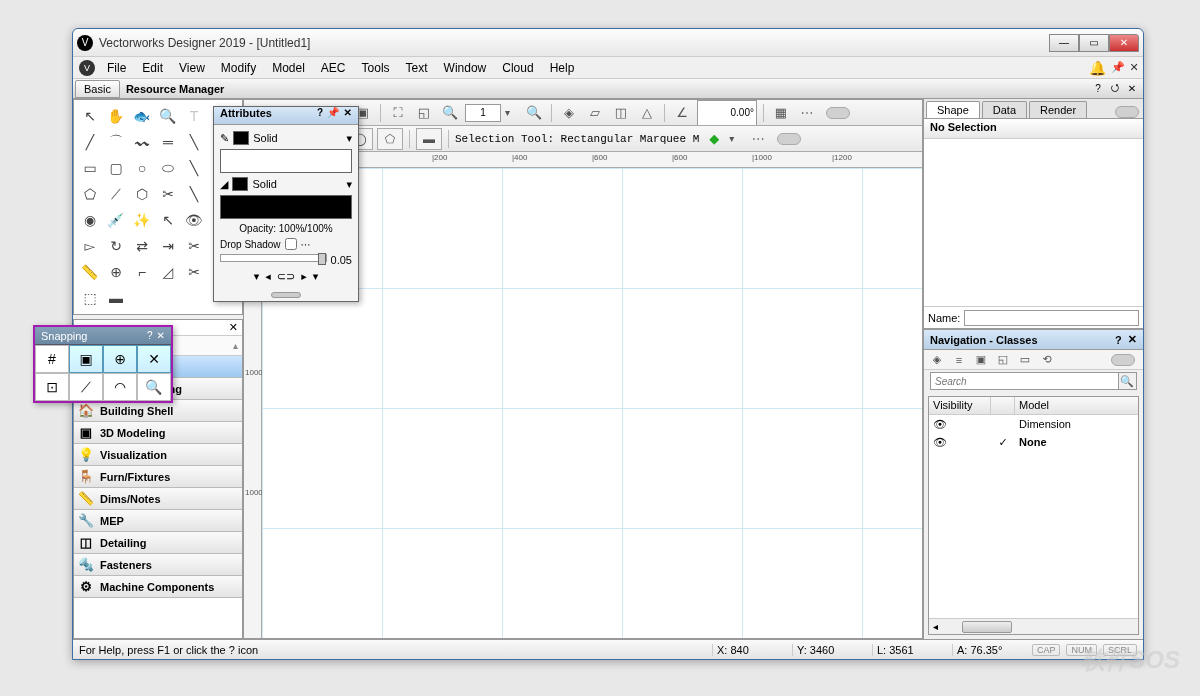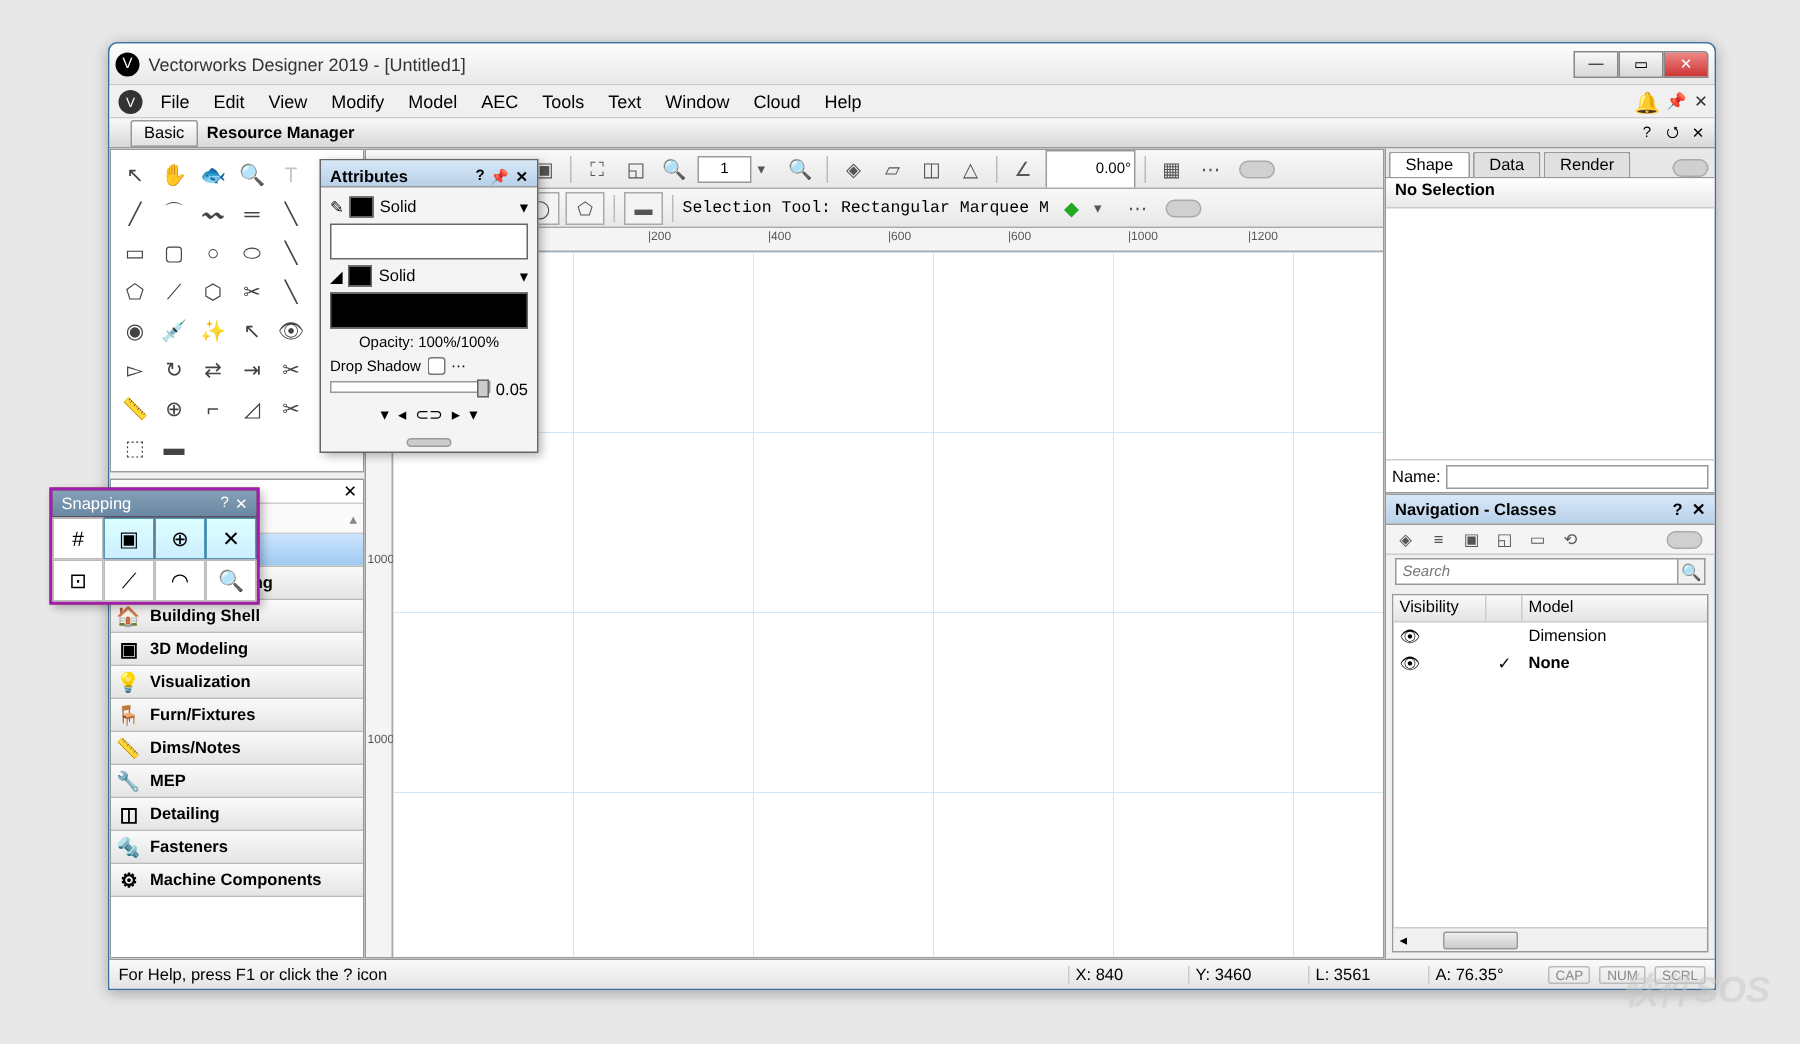--- a/index.html
+++ b/index.html
@@ -15,21 +15,21 @@
 .titlebar .win-btn.close { background: linear-gradient(#e88, #c33); color: #fff; border-radius: 0 3px 0 0; }
 
 .menubar { height: 22px; background: #f0f0f0; display: flex; align-items: center; padding: 0 2px; border-bottom: 1px solid #ccc; font-size: 12px; }
 .menubar .menu-icon { width: 16px; height: 16px; background: #333; border-radius: 50%; margin: 0 4px; display: flex; align-items: center; justify-content: center; color: #fff; font-size: 9px; }
 .menubar .menu-item { padding: 2px 8px; cursor: pointer; }
 .menubar .bell { margin-left: auto; margin-right: 4px; font-size: 14px; color: #555; }
 .menubar .dock-controls { display: flex; gap: 2px; font-size: 11px; color: #333; }
 .menubar .dock-btn { width: 14px; height: 14px; display: flex; align-items: center; justify-content: center; cursor: pointer; }
 
 .rm-bar { height: 20px; background: linear-gradient(#f8f8f8, #d8d8d8); border-bottom: 1px solid #999; display: flex; align-items: center; font-size: 11px; }
-.rm-tab { padding: 2px 8px; background: linear-gradient(#fff, #e0e0e0); border: 1px solid #999; border-radius: 2px 2px 0 0; margin-left: 14px; }
+.rm-tab { padding: 2px 8px; background: linear-gradient(#fff, #e0e0e0); border: 1px solid #999; border-radius: 2px 2px 0 0; margin-left: 2px; }
 .rm-title { margin-left: 6px; font-weight: bold; }
 .rm-controls { margin-left: auto; display: flex; gap: 3px; font-size: 10px; margin-right: 4px; }
 .rm-ctrl { width: 14px; height: 14px; display: flex; align-items: center; justify-content: center; cursor: pointer; }
 
 .content { flex: 1; display: flex; position: relative; overflow: hidden; }
 
 .left-col { width: 170px; display: flex; flex-direction: column; background: #f0f0f0; }
 .tool-palette { background: #fff; border: 1px solid #999; padding: 4px; display: grid; grid-template-columns: repeat(5, 24px); gap: 2px; }
 .tool-btn { width: 24px; height: 24px; border: 1px solid transparent; display: flex; align-items: center; justify-content: center; cursor: pointer; font-size: 14px; color: #444; }
 
@@ -97,21 +97,21 @@
 .nav-scroll .thumb { width: 50px; height: 12px; background: linear-gradient(#eee,#ccc); border:1px solid #999; border-radius:2px; margin-left: 20px; }
 
 .statusbar { height: 20px; background: linear-gradient(#fafafa, #e4e4e4); border-top: 1px solid #999; display: flex; align-items: center; font-size: 11px; padding: 0 6px; }
 .statusbar .sb-left { flex: 0 0 420px; }
 .statusbar .sb-coord { width: 80px; border-left: 1px solid #ccc; padding: 0 4px; }
 .statusbar .sb-right { margin-left: auto; display: flex; gap: 6px; }
 .statusbar .sb-ind { padding: 0 4px; border: 1px solid #bbb; font-size: 9px; color: #888; border-radius: 2px; }
 
 
 .attr-palette { position: absolute; left: 213px; top: 106px; width: 146px; background: #f4f4f4; border: 1px solid #666; box-shadow: 2px 2px 6px rgba(0,0,0,0.3); z-index: 10; }
-.attr-title { height: 18px; background: linear-gradient(#d8e8f8, #b8d0e8); display: flex; align-items: flex-end; padding: 0 6px; font-size: 11px; font-weight: bold; border-bottom: 1px solid #999; }
+.attr-title { height: 18px; background: linear-gradient(#d8e8f8, #b8d0e8); display: flex; align-items: flex-start; padding: 0 6px; font-size: 11px; font-weight: bold; border-bottom: 1px solid #999; }
 .attr-title .ctrl { margin-left: auto; display:flex; gap:4px; font-size:10px; }
 .attr-body { padding: 6px; display: flex; flex-direction: column; gap: 4px; font-size: 11px; font-family: "Courier New", monospace; }
 .attr-row { display: flex; align-items: center; gap: 4px; }
 .attr-swatch { width: 16px; height: 14px; border: 1px solid #666; }
 .attr-mode { flex: 1; display: flex; align-items: center; justify-content: space-between; }
 .attr-preview { height: 24px; border: 1px solid #666; background: #fff; }
 .attr-preview.black { background: #000; }
 .attr-opacity { font-size: 10px; text-align: center; }
 .attr-ds { display: flex; align-items: center; gap: 4px; font-size: 10px; }
 .attr-ds input[type=checkbox] { width: 12px; height: 12px; }

